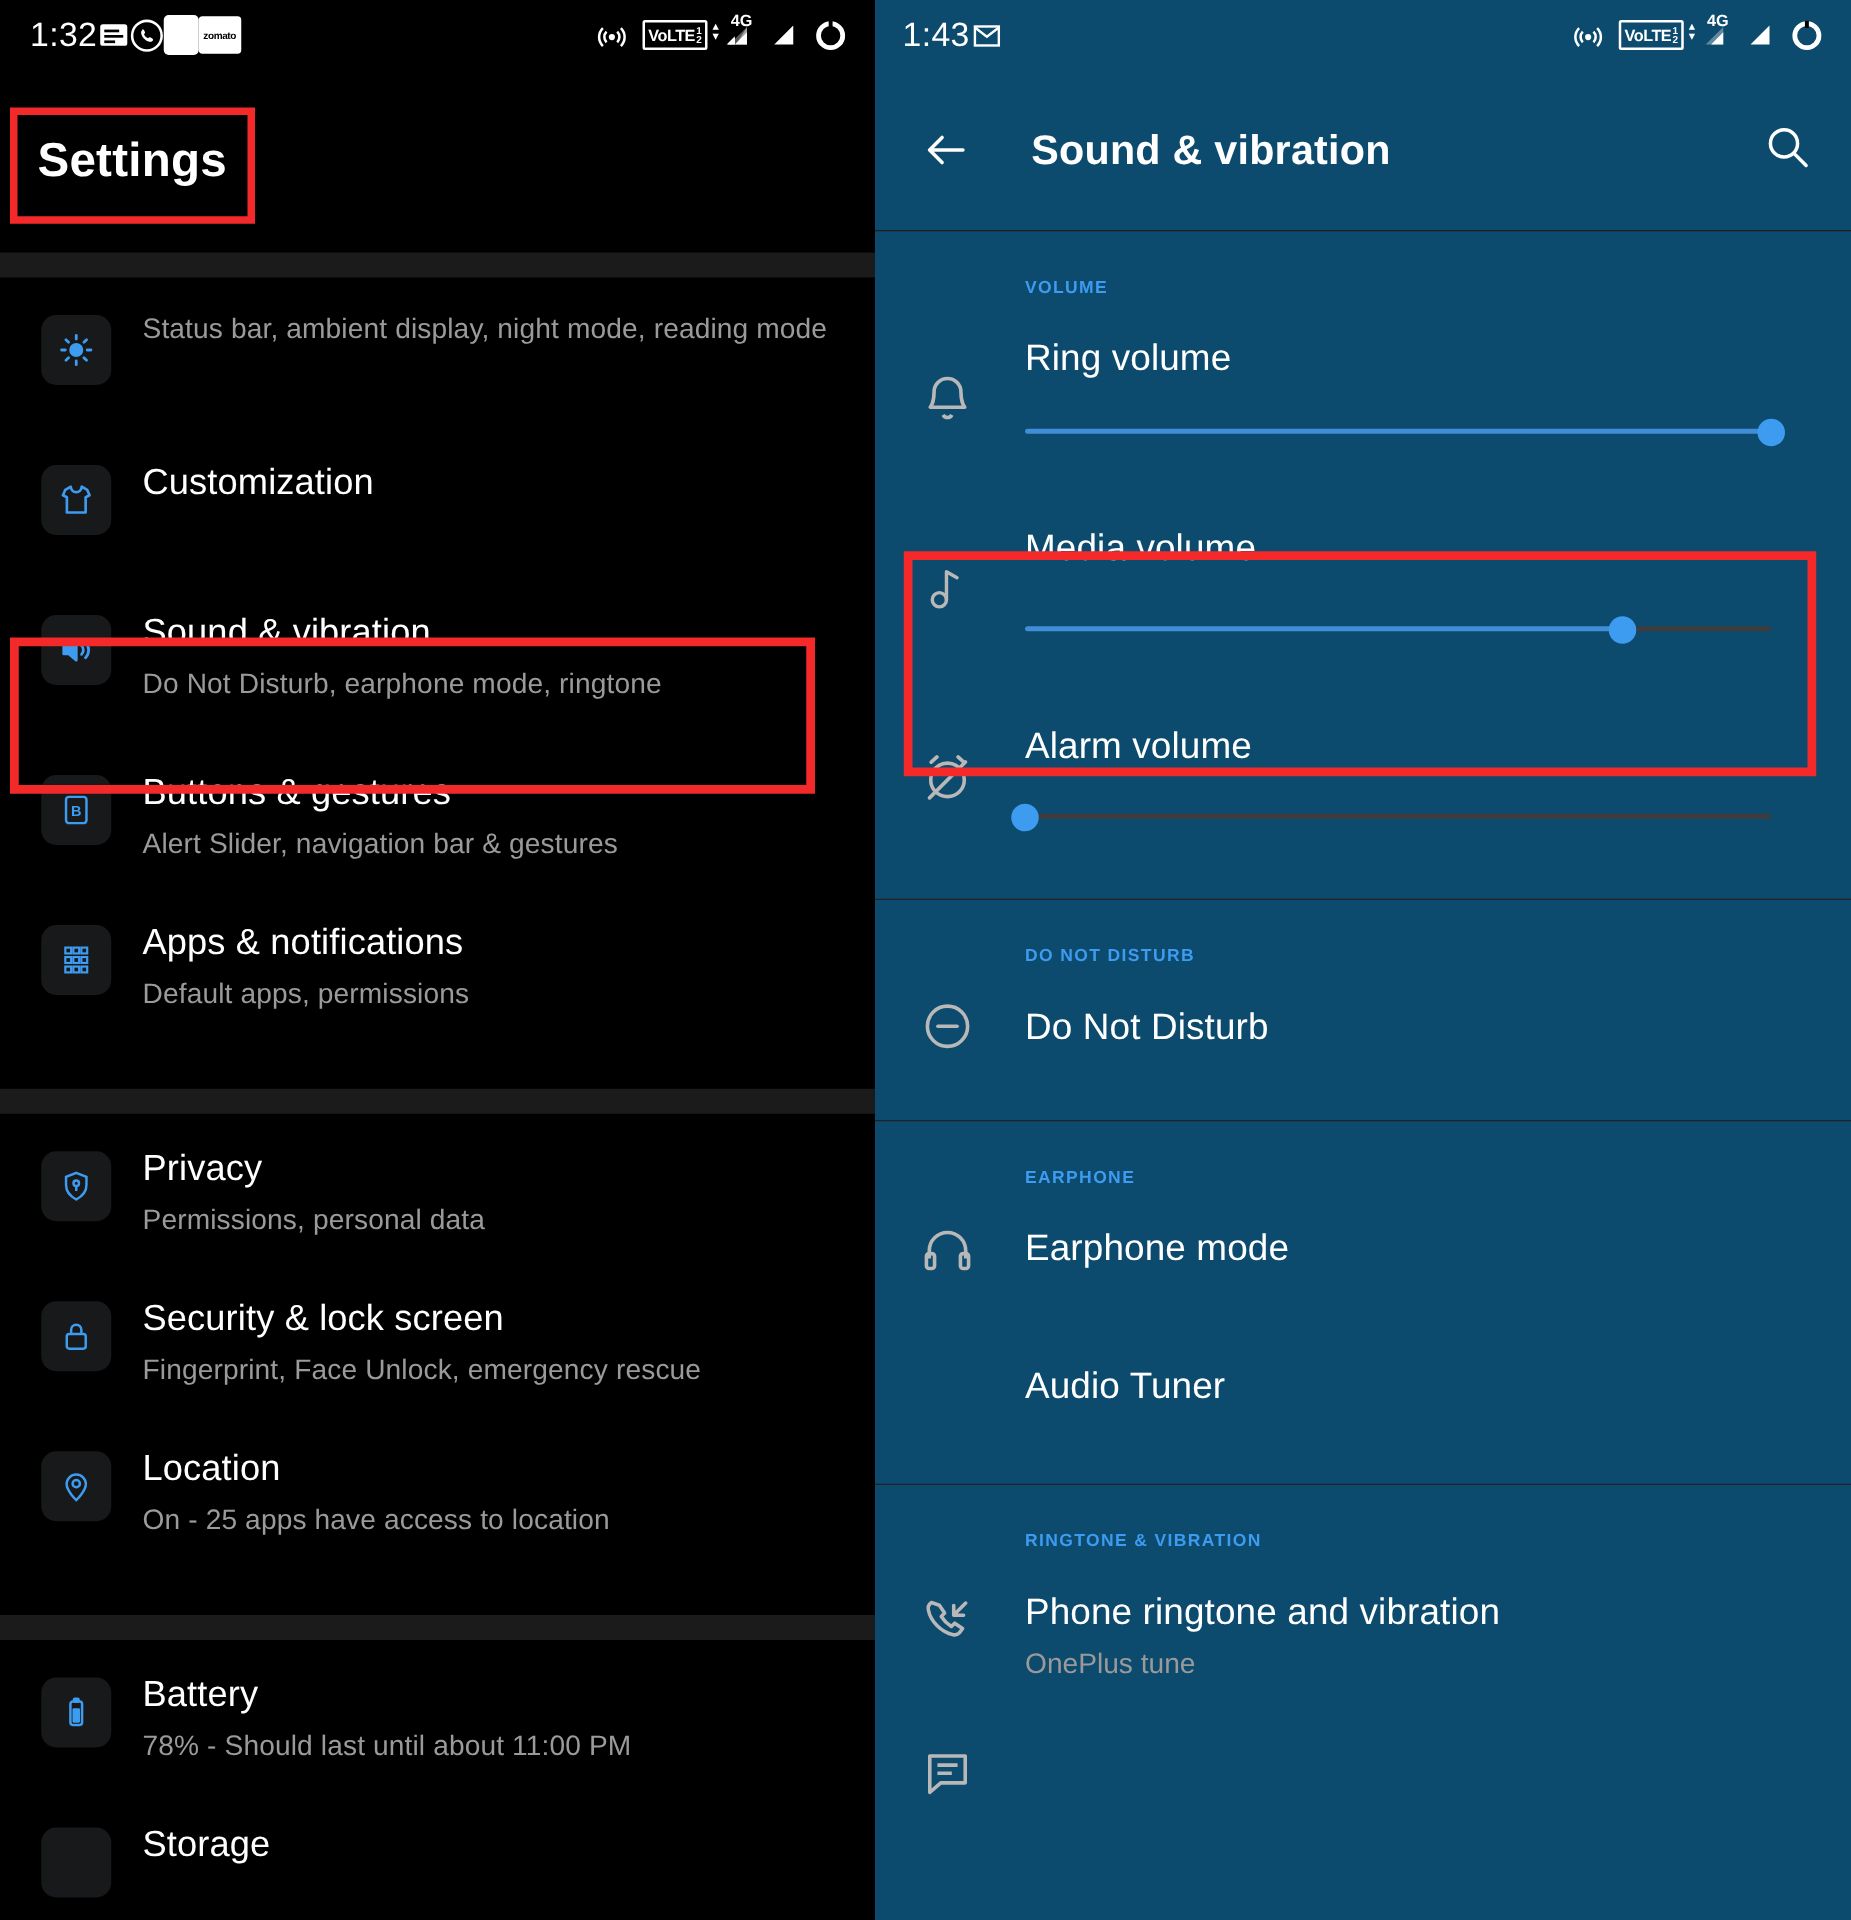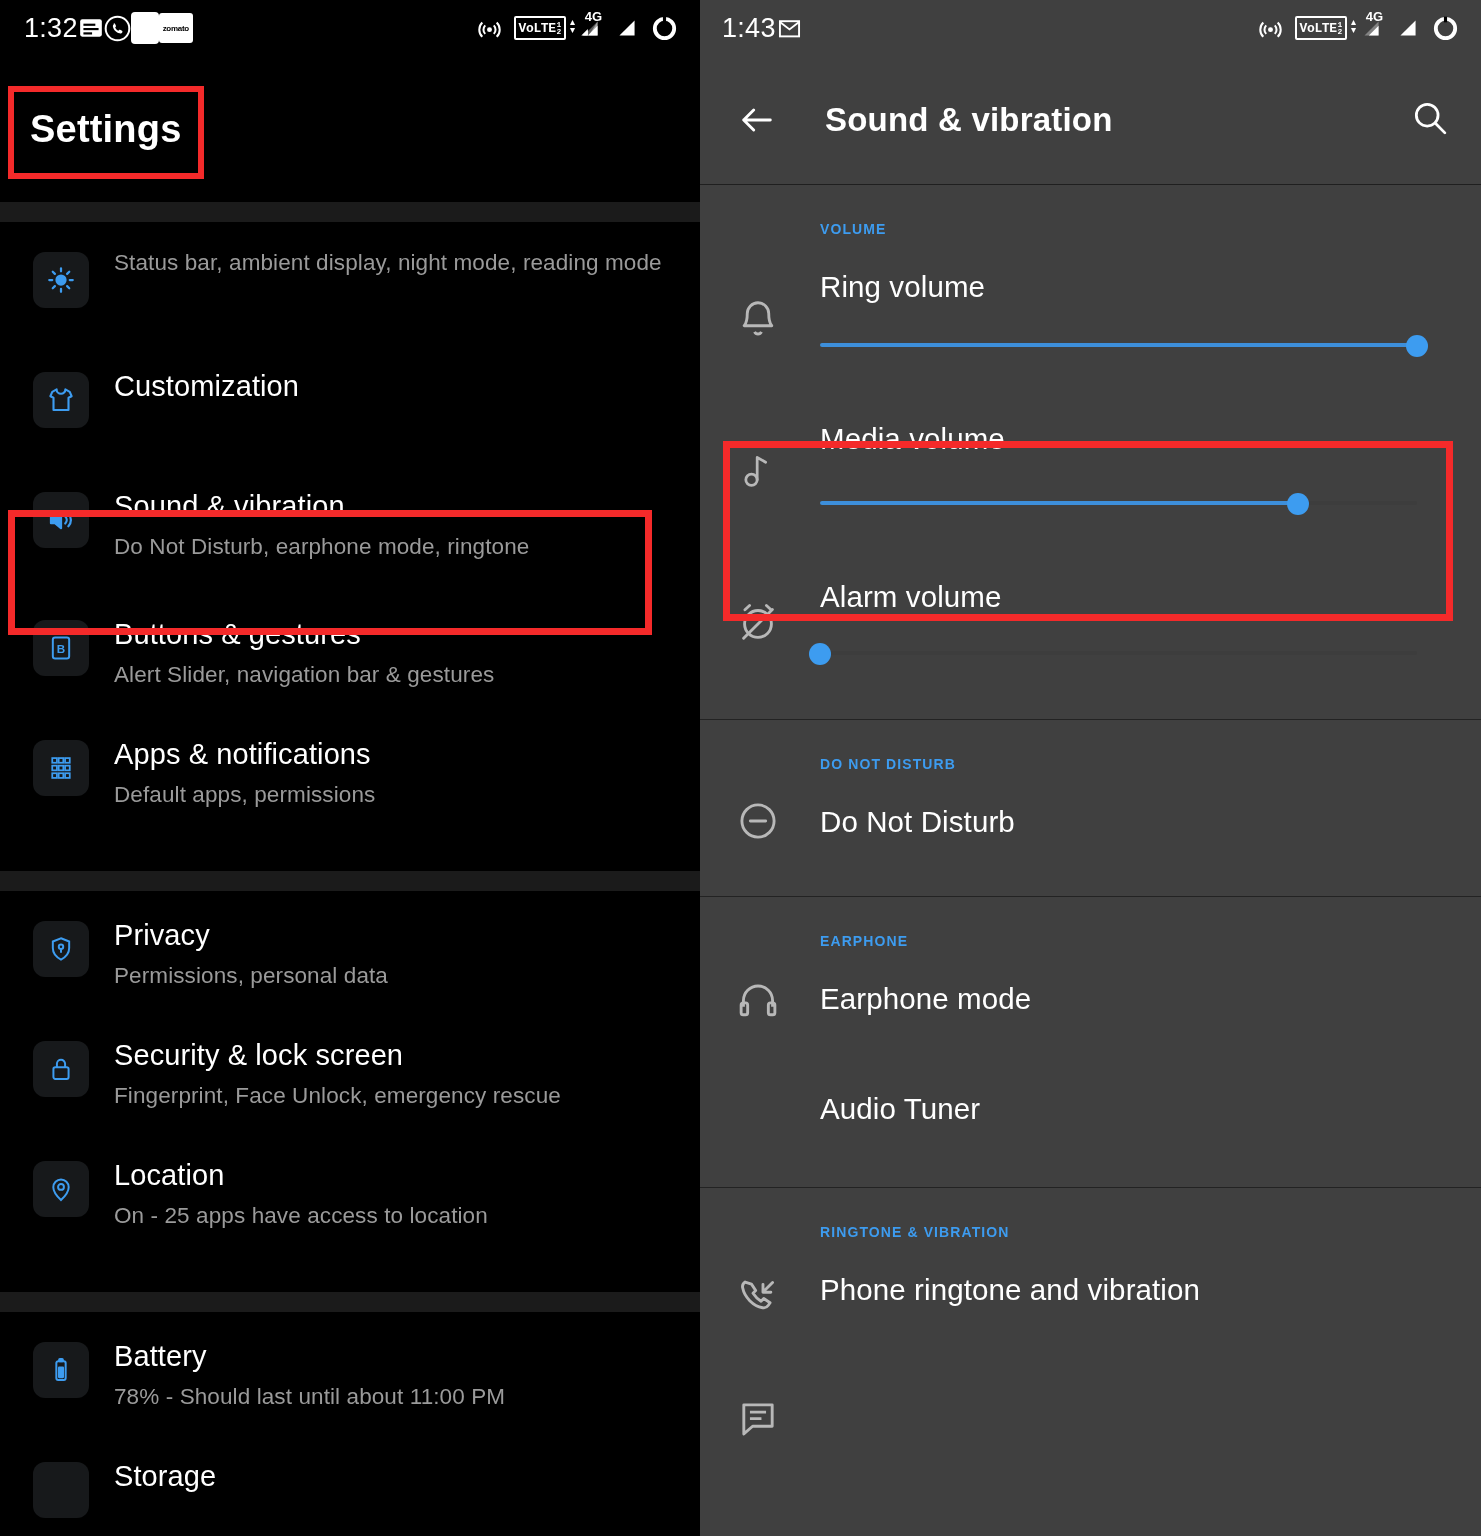--- a/index.html
+++ b/index.html
@@ -7,35 +7,35 @@
     width: 1481px; height: 1536px;
     background: #000;
     overflow: hidden;
     font-family: "Liberation Sans", sans-serif;
     -webkit-font-smoothing: antialiased;
   }
   .screen { position: relative; width: 1481px; height: 1536px; background: #000; }
 
   
   .panel-left  { position: absolute; left: 0;   top: 0; width: 700px; height: 1536px; background: #000; overflow: hidden; }
-  .panel-right { position: absolute; left: 700px; top: 0; width: 781px; height: 1536px; background: #404040; overflow: hidden; }
+  .panel-right { position: absolute; left: 700px; top: 0; width: 781px; height: 1536px; background: #0c4a6e; overflow: hidden; }
 
   
   .statusbar { position: relative; height: 56px; display: flex; align-items: center; }
   .sb-time { color: #fff; font-size: 27px; font-weight: 400; letter-spacing: .3px; }
   .sb-left { display: flex; align-items: center; gap: 0; }
   .sb-right { position: absolute; right: 0; display: flex; align-items: center; gap: 11px; }
   .sb-icon { display: inline-flex; align-items: center; justify-content: center; }
   .sb-white-sq { width: 28px; height: 32px; background: #fff; border-radius: 4px; }
   .sb-zomato { width: 34px; height: 30px; background: #fff; border-radius: 3px; color: #000;
                font-size: 8px; font-weight: bold; display: flex; align-items: center; justify-content: center;
                letter-spacing: -0.3px; }
   .volte-badge { border: 2px solid #fff; border-radius: 2px; padding: 0 3px 0 3px; height: 24px;
                  display: flex; align-items: center; justify-content: center; color: #fff;
-                 font-size: 13px; font-weight: bold; letter-spacing: -.4px; font-family: Liberation Mono, monospace; }
+                 font-size: 13px; font-weight: bold; letter-spacing: -.4px; }
 
   
   .settings-title {
     color: #fff; font-size: 38px; font-weight: bold; letter-spacing: .2px;
     position: absolute; left: 30px; top: 108px;
   }
   .hl-settings {
     position: absolute; left: 8px; top: 86px; width: 196px; height: 93px;
     border: 6px solid #f42a2a; pointer-events: none;
   }
@@ -465,20 +465,21 @@
     <div class="section-label">RINGTONE &amp; VIBRATION</div>
     <div class="item-row tall">
       <div class="item-ico" style="top:24px;">
         <svg width="46" height="46" viewBox="0 0 24 24" fill="none" stroke="#b8b8b8" stroke-width="1.5" stroke-linecap="round" stroke-linejoin="round">
           <path d="M5.3 4.2c-1 .7-1.6 1.8-1.3 3 .9 4.9 5.5 9.5 10.4 10.4 1.2.3 2.3-.3 3-1.3l.9-1.3-3.3-2.2-1.4 1.4a13.8 13.8 0 0 1-4.2-4.2l1.4-1.4L8.6 5.3z"></path>
           <path d="M19.6 4.4l-5 5M14.6 5.4v4.1h4.1"></path>
         </svg>
       </div>
       <div>
         <div class="item-title">Phone ringtone and vibration</div>
+        <div class="item-sub">OnePlus tune</div>
       </div>
     </div>
     <div class="item-row tall">
       <div class="item-ico" style="top:26px;">
         <svg width="46" height="46" viewBox="0 0 24 24" fill="none" stroke="#b8b8b8" stroke-width="1.5" stroke-linejoin="round">
           <path d="M4.6 4.6h14.8v11.2H9.2l-4.6 4z"></path>
           <path d="M7.8 8.4h8.4M7.8 11.8h6"></path>
         </svg>
       </div>
     </div>

